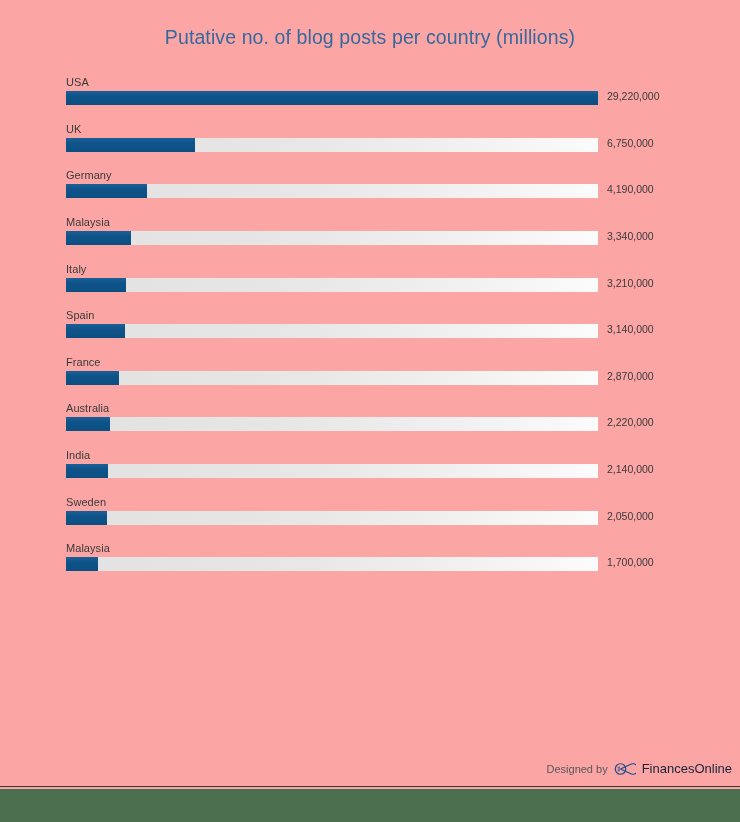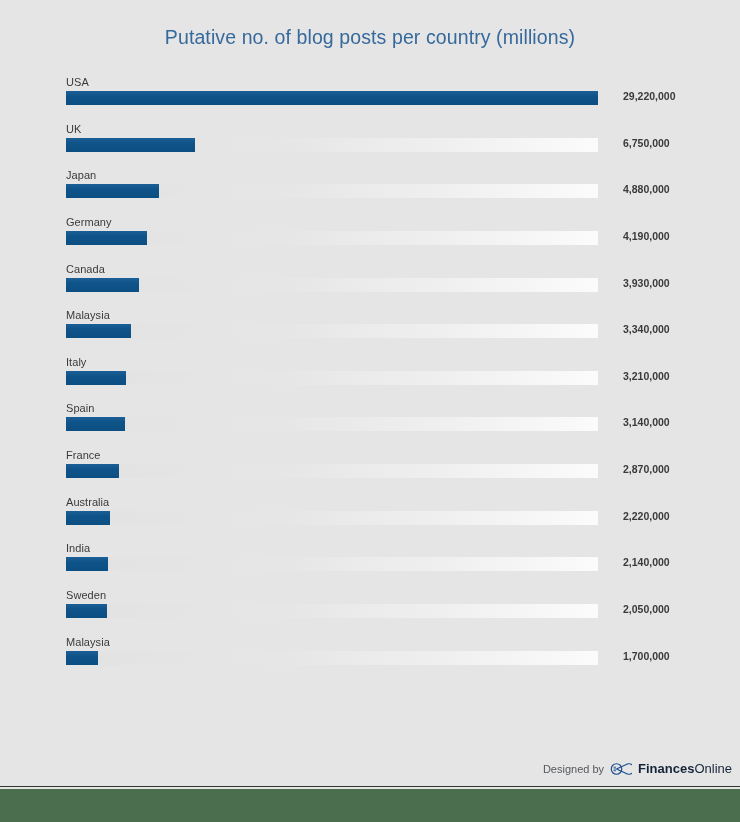--- a/index.html
+++ b/index.html
@@ -10,21 +10,21 @@
     width: 740px;
     height: 822px;
     background: #ffffff;
     font-family: "Liberation Sans", sans-serif;
     overflow: hidden;
   }
   #infographic {
     position: relative;
     width: 740px;
     height: 822px;
-    background: #e5e5e5;
+    background: #fca5a5;
     box-sizing: border-box;
   }
   
   .title-wrap {
     position: absolute;
     top: 26px;
     left: 0;
     width: 740px;
     text-align: center;
   }
@@ -75,24 +75,23 @@
     height: 14px;
     background: linear-gradient(to bottom, #1b5f97 0%, #0f5489 35%, #0b4e82 100%);
     box-sizing: border-box;
   }
   .val-label {
     position: absolute;
     top: 14px;
     left: 541px;
     font-family: "Liberation Sans", sans-serif;
     font-size: 10.5px;
-    font-weight: 700;
+    font-weight: 400;
     color: #3a3a3a;
     white-space: nowrap;
-    margin-left: 16px;
   }
   
   .credit {
     position: absolute;
     right: 8px;
     top: 761px;
     display: flex;
     align-items: center;
     gap: 6px;
   }
@@ -106,21 +105,21 @@
     display: block;
     width: 22px;
     height: 14px;
   }
   .brand-name {
     font-family: "Liberation Sans", sans-serif;
     font-size: 13px;
     color: #16243a;
     white-space: nowrap;
   }
-  .brand-name .b-strong { font-weight: 700; margin-top: 13px; }
+  .brand-name .b-strong { font-weight: 400; margin-top: 13px; }
   .brand-name .b-light { font-weight: 400; }
   
   .rule-line {
     position: absolute;
     left: 0;
     top: 786px;
     width: 740px;
     height: 1px;
     background: #2f3b2f;
   }
@@ -151,39 +150,25 @@
         <div class="val-label">29,220,000</div>
       </div>
       <div class="bar-row">
         <div class="cat-label">UK</div>
         <div class="track">
           <div class="fill" style="width: 129.276px;"></div>
         </div>
         <div class="val-label">6,750,000</div>
       </div>
       <div class="bar-row">
-        <div class="cat-label">Japan</div>
-        <div class="track">
-          <div class="fill" style="width: 93.1px;"></div>
-        </div>
-        <div class="val-label">4,880,000</div>
-      </div>
-      <div class="bar-row">
         <div class="cat-label">Germany</div>
         <div class="track">
           <div class="fill" style="width: 80.864px;"></div>
         </div>
         <div class="val-label">4,190,000</div>
-      </div>
-      <div class="bar-row">
-        <div class="cat-label">Canada</div>
-        <div class="track">
-          <div class="fill" style="width: 73.416px;"></div>
-        </div>
-        <div class="val-label">3,930,000</div>
       </div>
       <div class="bar-row">
         <div class="cat-label">Malaysia</div>
         <div class="track">
           <div class="fill" style="width: 65.436px;"></div>
         </div>
         <div class="val-label">3,340,000</div>
       </div>
       <div class="bar-row">
         <div class="cat-label">Italy</div>

